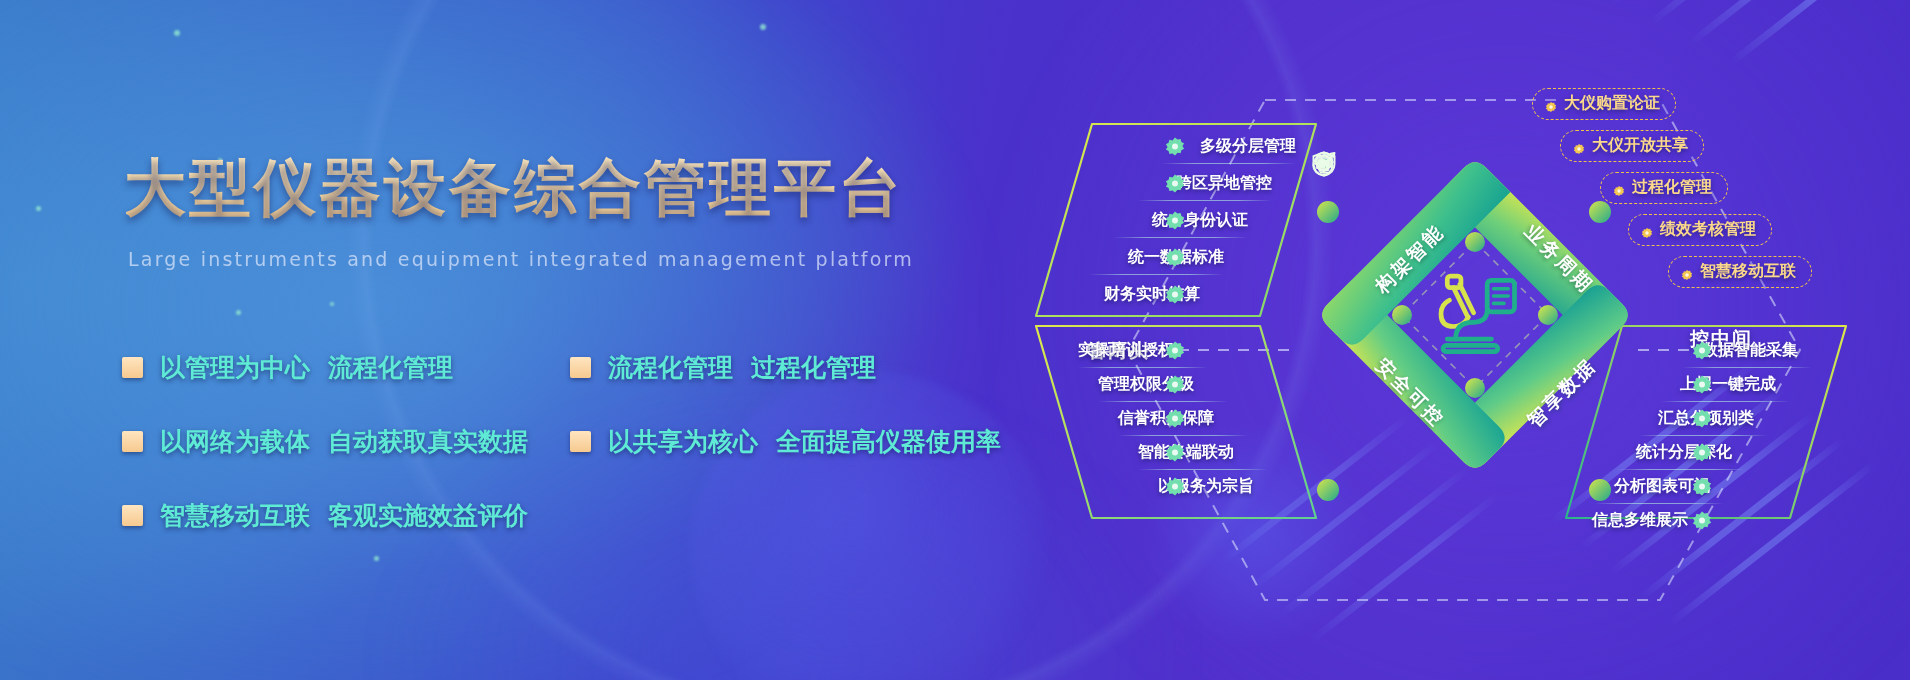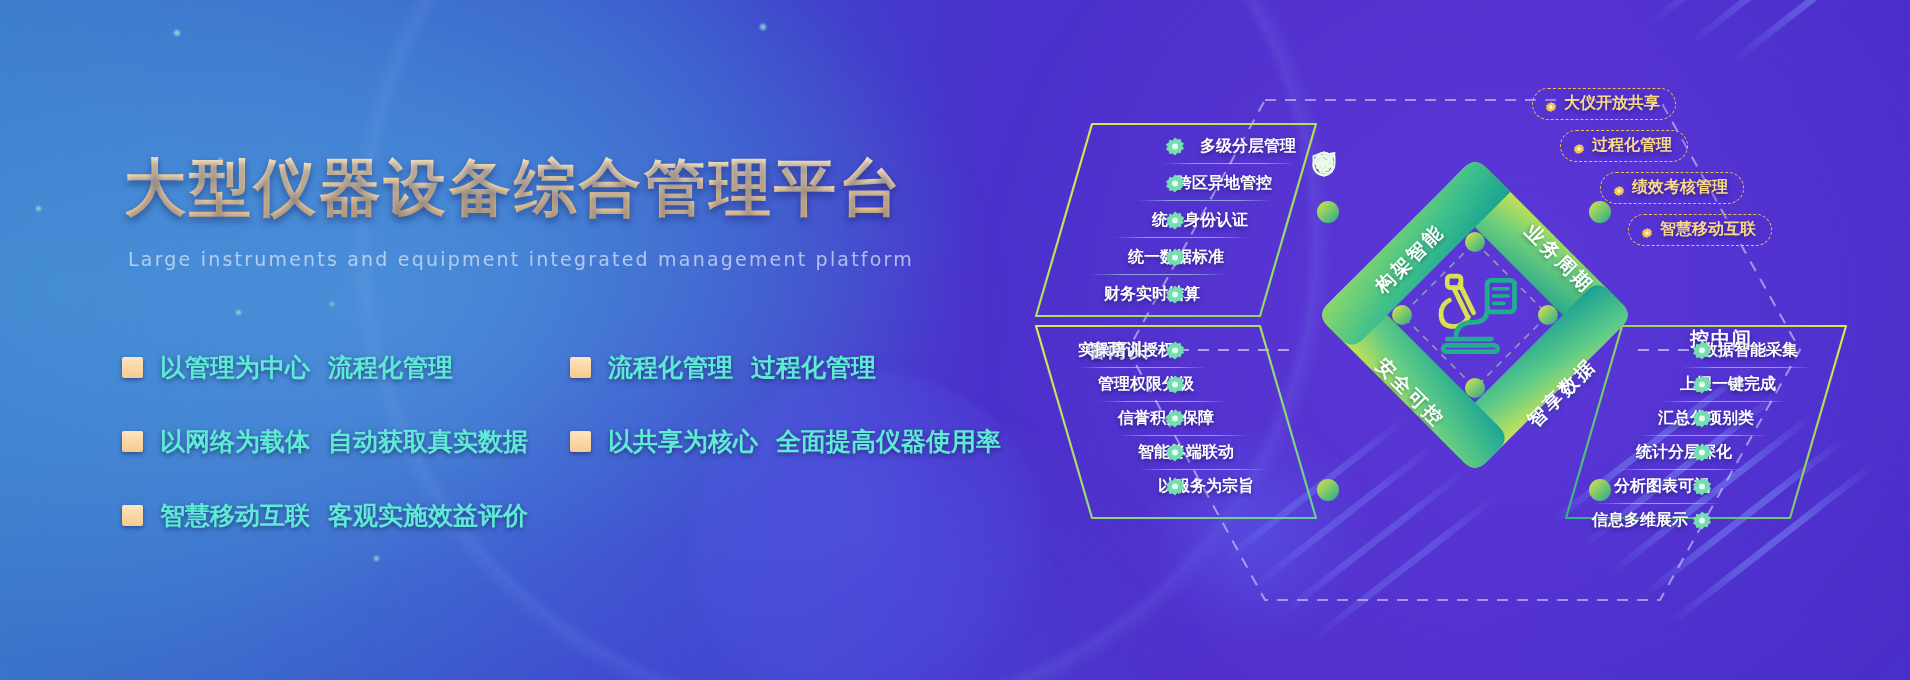--- a/index.html
+++ b/index.html
@@ -489,20 +489,29 @@
                 <path d="M12 1.8l2.9 2.2 3.5-.6.9 3.4 3.1 1.7-1.9 3 1.9 3-3.1 1.7-.9 3.4-3.5-.6L12 22.2l-2.9-2.2-3.5.6-.9-3.4L1.6 15.5l1.9-3-1.9-3 3.1-1.7.9-3.4 3.5.6z" fill="#73dfae"></path>
                 <circle cx="12" cy="12" r="3.4" fill="#ffffff" opacity=".85"></circle>
               </svg>
             </span>
             <span>信息多维展示</span>
           </li>
       </ul>
     </div>
 
     <div class="badges">
+      <div class="badge-row">
+        <div class="badge">
+            <span class="star gold"><svg viewBox="0 0 24 24" width="100%" height="100%">
+                <path d="M12 1.8l2.9 2.2 3.5-.6.9 3.4 3.1 1.7-1.9 3 1.9 3-3.1 1.7-.9 3.4-3.5-.6L12 22.2l-2.9-2.2-3.5.6-.9-3.4L1.6 15.5l1.9-3-1.9-3 3.1-1.7.9-3.4 3.5.6z" fill="#f3c74f"></path>
+                <circle cx="12" cy="12" r="3.4" fill="#ffffff" opacity=".85"></circle>
+              </svg></span>
+            <span>大仪购置论证</span>
+          </div>
+      </div>
       <div class="badge-row">
         <div class="badge">
             <span class="star gold"><svg viewBox="0 0 24 24" width="100%" height="100%">
                 <path d="M12 1.8l2.9 2.2 3.5-.6.9 3.4 3.1 1.7-1.9 3 1.9 3-3.1 1.7-.9 3.4-3.5-.6L12 22.2l-2.9-2.2-3.5.6-.9-3.4L1.6 15.5l1.9-3-1.9-3 3.1-1.7.9-3.4 3.5.6z" fill="#f3c74f"></path>
                 <circle cx="12" cy="12" r="3.4" fill="#ffffff" opacity=".85"></circle>
               </svg></span>
             <span>大仪开放共享</span>
           </div>
       </div>
       <div class="badge-row">

